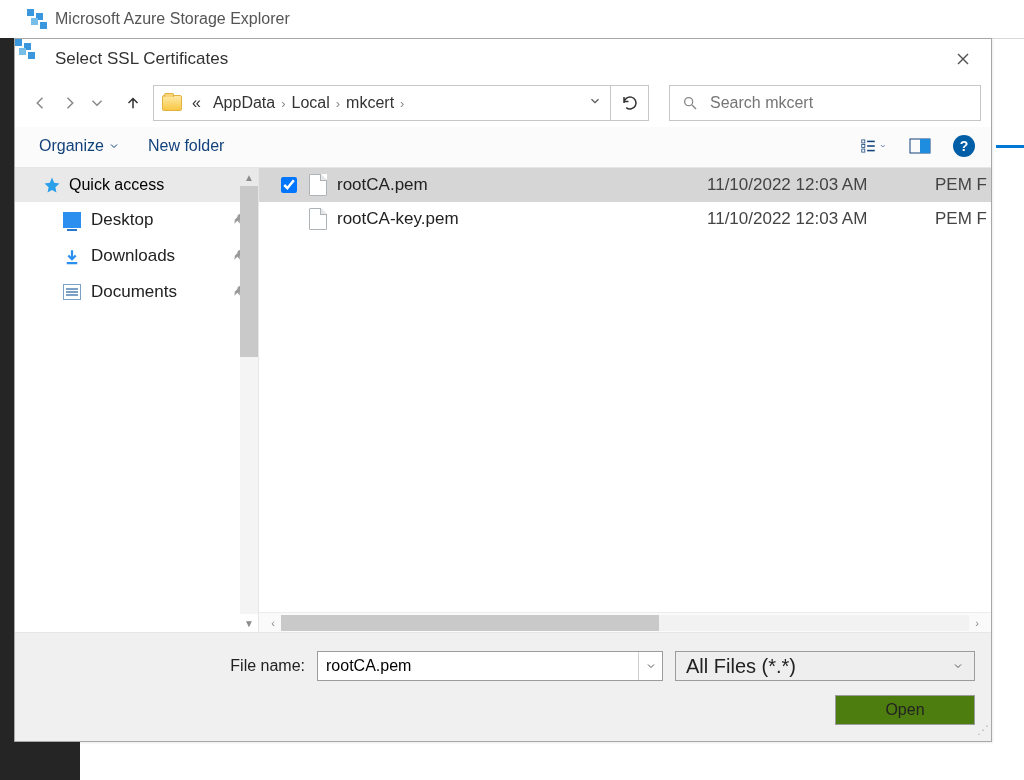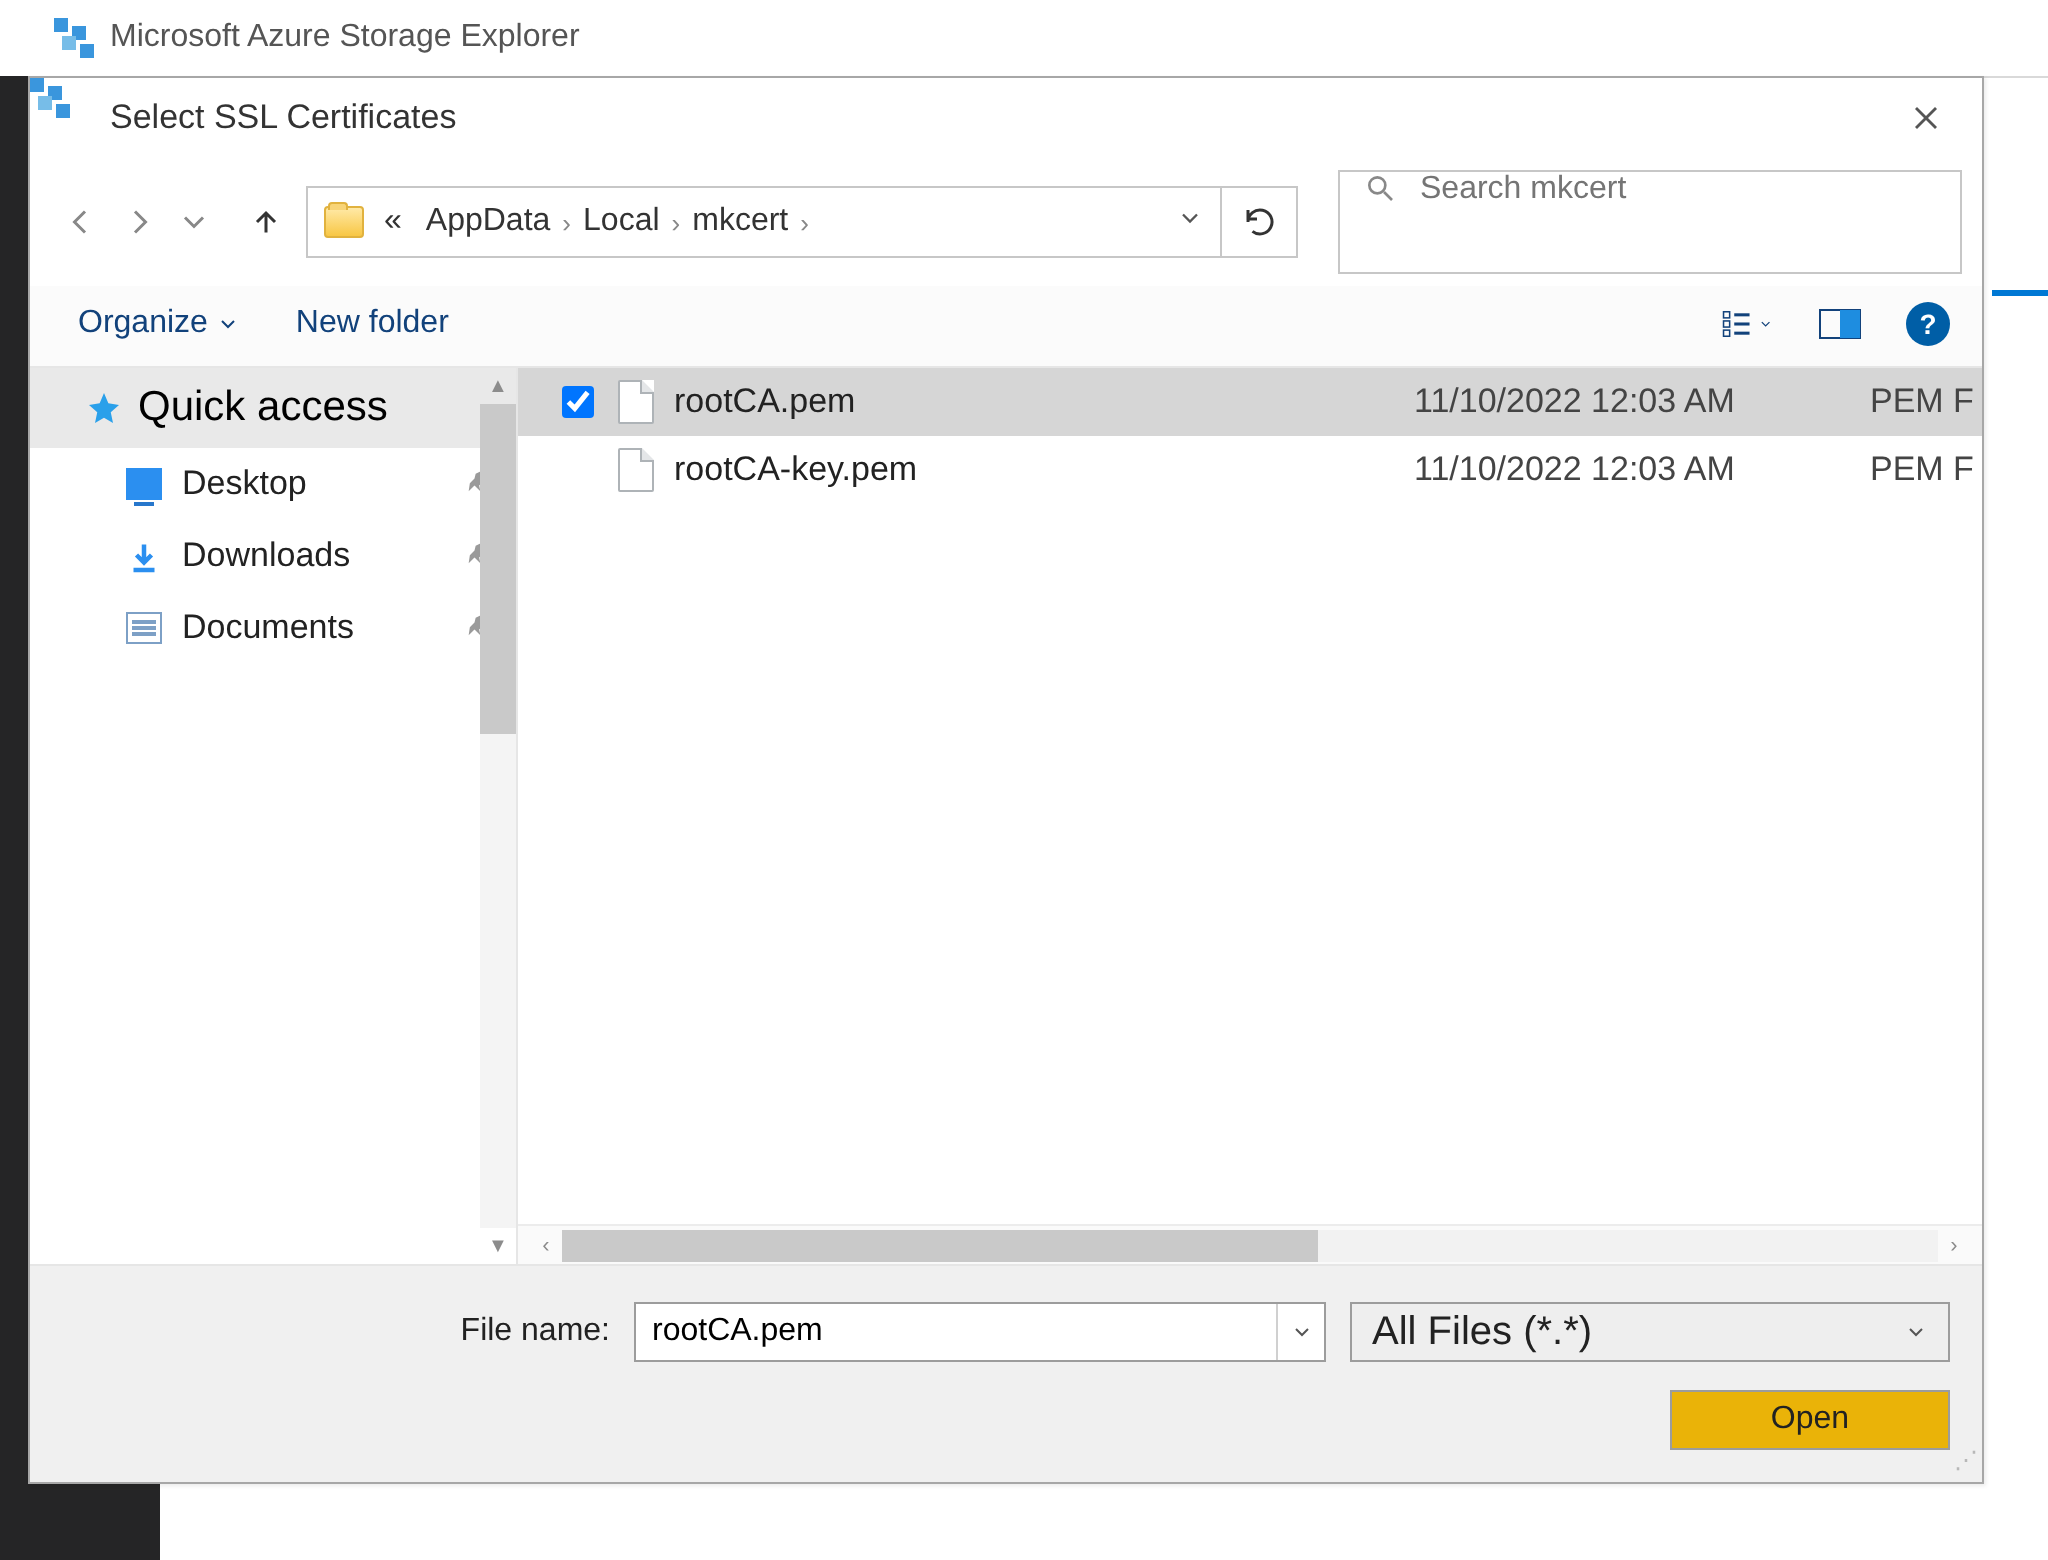--- a/index.html
+++ b/index.html
@@ -66,21 +66,21 @@
     padding: 0 8px; gap: 4px; color: #333; font-size: 16px;
   }
   .breadcrumb .folder-ico { width: 20px; height: 16px; background: linear-gradient(#ffe9a6,#f8c745); border: 1px solid #e1b23e; border-radius: 2px; position: relative; margin-right: 6px;}
   .breadcrumb .folder-ico::before { content:""; position:absolute; left:1px; top:-3px; width:8px; height:3px; background:#f8d477; border: 1px solid #e1b23e; border-bottom:none; border-radius:2px 2px 0 0;}
   .breadcrumb .sep { color: #888; font-size: 13px; padding: 0 2px; }
   .breadcrumb .bc-drop { margin-left: auto; color: #555; }
   .refresh {
     width: 38px; height: 36px; border: 1px solid #c7c7c7; border-left: none; display:flex; align-items:center; justify-content:center;
   }
   .search {
-    margin-left: 20px; width: 312px; height: 52px; border: 1px solid #c7c7c7; display:flex; align-items:flex-start; padding: 0 12px; gap: 12px; color: #666;
+    margin-left: 20px; width: 312px; height: 36px; border: 1px solid #c7c7c7; display:flex; align-items:center; padding: 0 12px; gap: 12px; color: #666;
   }
   .search input { border: none; outline: none; font-size: 16px; color: #555; flex: 1; }
 
   
   .toolbar {
     display: flex; align-items: center; padding: 8px 16px 10px 24px; gap: 28px;
     border-bottom: 1px solid #e6e6e6; background: #fbfbfb; color: #12427b; font-size: 16px; text-align: center;
   }
   .toolbar .org { display:flex; align-items:center; gap:4px; cursor:pointer;}
   .toolbar .right { margin-left: auto; display:flex; align-items:center; gap: 20px; }
@@ -91,21 +91,21 @@
   .main {
     flex: 1; display: flex; min-height: 0;
   }
   .sidebar {
     width: 244px; border-right: 1px solid #e6e6e6; overflow-y: auto; padding-top: 0;
   }
   .side-scroll { height: 100%; position: relative; }
   .side-scroll::-webkit-scrollbar { width: 18px; }
 
   .qa {
-    display:flex; align-items:center; gap:8px; padding: 8px 10px 8px 28px; font-size: 21px;
+    display:flex; align-items:flex-start; gap:8px; padding: 8px 10px 8px 28px; font-size: 16px;
     background: #e9e9e9;
   }
   .qa .star { width: 18px; height: 18px; color: #2aa0ea; }
   .side-item {
     display:flex; align-items:center; gap:10px; padding: 8px 12px 8px 48px; font-size: 17px; color:#222;
   }
   .side-item .pin { margin-left:auto; color: #9a9a9a; font-size: 14px;}
   .side-item .ico { width: 18px; height: 16px; display:inline-block;}
   .ico.desktop { background:#2b8ff0; position:relative;}
   .ico.desktop::after{content:"";position:absolute;left:4px;right:4px;bottom:-3px;height:2px;background:#2777cc;}
@@ -156,21 +156,21 @@
     border-top: 1px solid #e6e6e6;
   }
   .fn-row { display:flex; align-items:center; gap: 12px;}
   .fn-row .lbl { width: 274px; text-align:right; font-size: 16px; color:#222;}
   .fn-input { flex:1; height: 30px; border:1px solid #9c9c9c; background:#fff; display:flex; align-items:center;}
   .fn-input input { flex:1; border:none; outline:none; padding: 0 8px; font-size: 16px;}
   .fn-input .dd { width:24px; text-align:center; color:#555; border-left: 1px solid #d0d0d0; height:100%; display:flex; align-items:center; justify-content:center;}
   .filter { width:300px; height:30px; border:1px solid #9c9c9c; background:#eee; display:flex; align-items:center; padding: 0 10px; font-size:20px; color:#222; justify-content:space-between;}
   .btn-row { display:flex; justify-content:flex-end; gap: 18px; padding-right: 0;}
   .btn {
-    width: 140px; height: 30px; border:1px solid #9c9c9c; background:#eab308; font-size:16px; color:#222;
+    width: 140px; height: 30px; border:1px solid #9c9c9c; background:#4d7c0f; font-size:16px; color:#222;
     display:flex; align-items:center; justify-content:center; cursor:pointer;margin-left:34px;
   }
   .resize-grip { position:absolute; right:2px; bottom:2px; width:12px; height:12px; color:#b8b8b8; font-size:12px; line-height:6px; letter-spacing:1px;}
 
   .sb-scrollbar { position:absolute; right:0; top:0; width:18px; height:100%; display:flex; flex-direction:column;}
   .sb-scrollbar .arr { height:18px; display:flex; align-items:center; justify-content:center; color:#8c8c8c; font-size:10px;}
   .sb-scrollbar .tr { flex:1; background:#f4f4f4;}
   .sb-scrollbar .th { width:100%; height:40%; background:#c9c9c9;}
 </style>
 </head>

